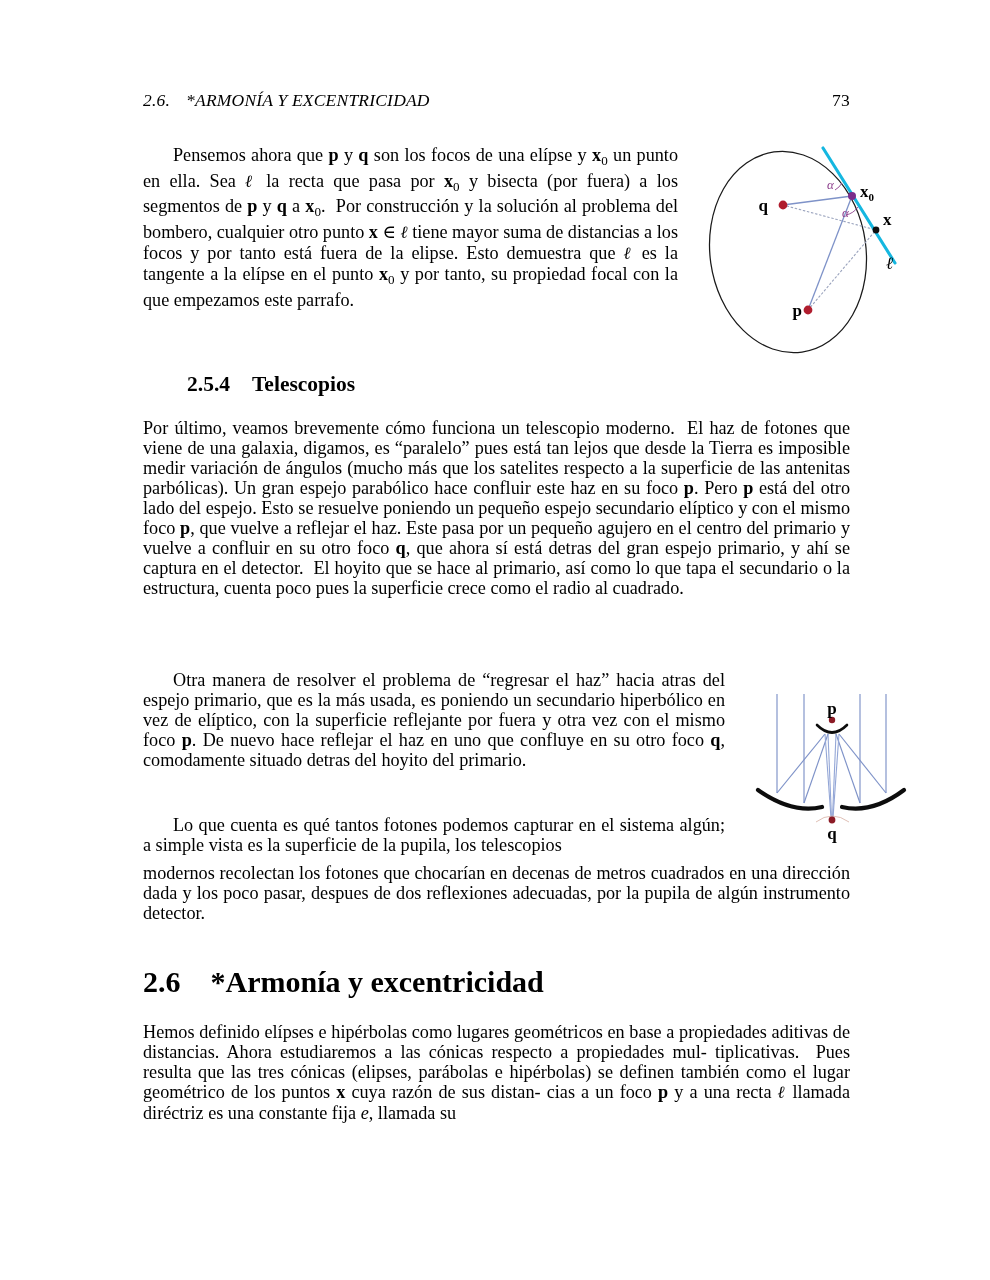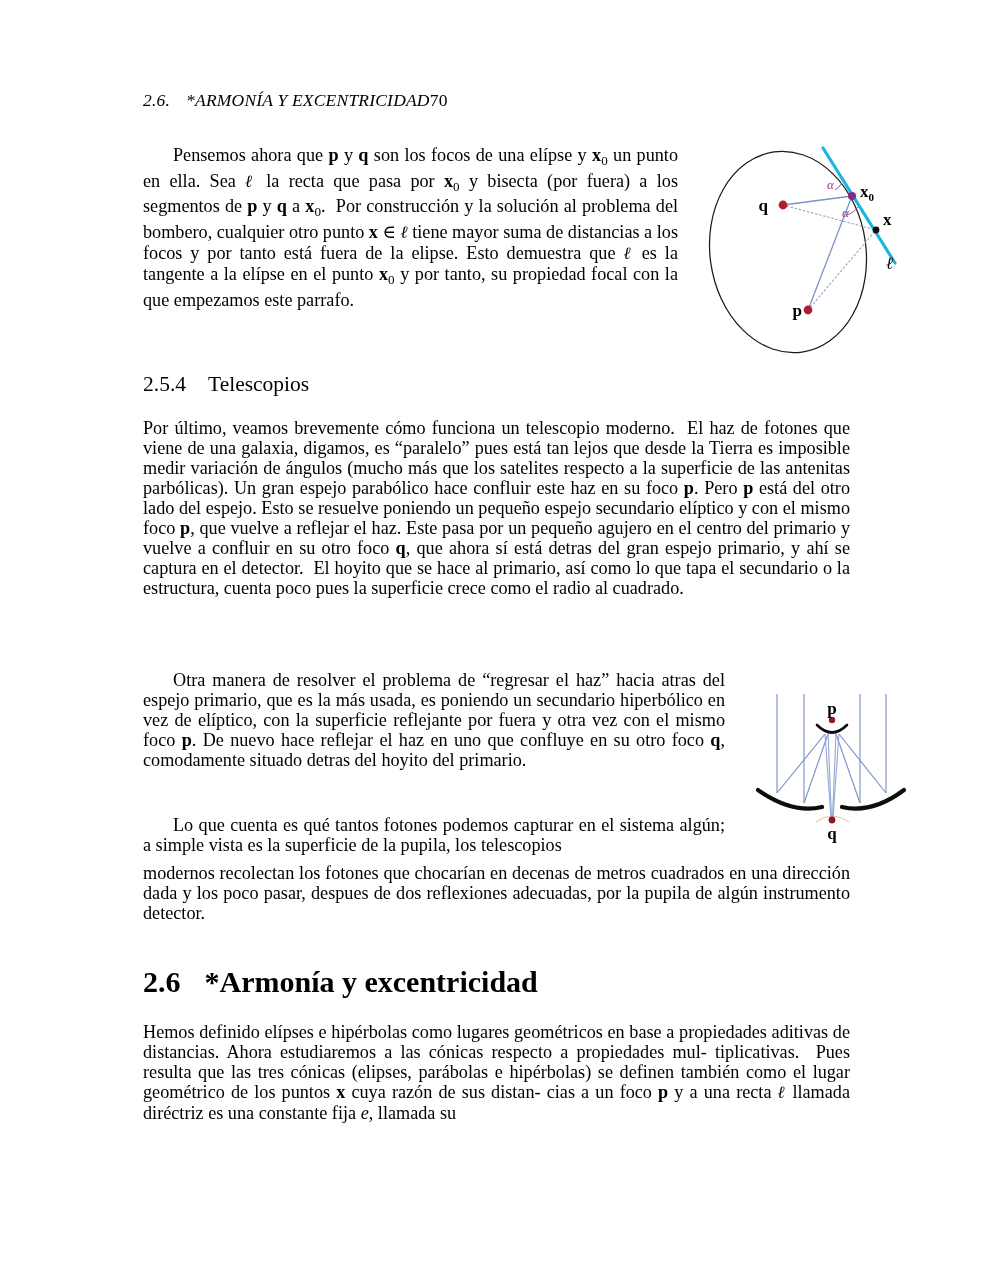--- a/index.html
+++ b/index.html
@@ -23,20 +23,21 @@
     height: 1280px;
   }
 
   
   .runhead {
     position: absolute;
     left: 143px;
     top: 90px;
     width: 707px;
     display: flex;
+    justify-content: space-between;
     align-items: baseline;
     font-style: italic;
     font-size: 17.5px;
     letter-spacing: 0.2px;
   }
   .runhead .rh-left { white-space: nowrap; }
   .runhead .rh-num { font-style: normal; font-size: 17.5px; }
   .rh-sec { margin-right: 16px; }
 
   
@@ -56,31 +57,32 @@
   .sub {
     font-size: 0.72em;
     vertical-align: -0.28em;
     font-weight: normal;
     font-style: normal;
   }
 
   
   .h-sub {
     position: absolute;
-    font-weight: normal;
+    font-weight: bold;
     font-size: 21.5px;
+    margin-left: 44px;
   }
   .h-sub .num { margin-right: 22px; }
 
   .h-sec {
     position: absolute;
     font-weight: bold;
     font-size: 30px;
   }
-  .h-sec .num { margin-right: 24px; }
+  .h-sec .num { margin-right: 30px; }
 
   
   .fig { position: absolute; }
   .fig svg { display: block; }
 
   .flbl {
     font-family: "Liberation Serif", serif;
     font-weight: bold;
     font-size: 17px;
   }
@@ -99,21 +101,21 @@
 </style>
 </head>
 <body>
 
 <div class="page">
 
   <div class="runhead">
     <span class="rh-left">
       <span class="rh-sec">2.6.</span><span>*ARMONÍA Y EXCENTRICIDAD</span>
     </span>
-    <span class="rh-num">70</span>
+    <span class="rh-num">73</span>
   </div>
 
   <div class="para indent" style="left:143px; top:145px; width:535px;">
     Pensemos ahora que <b>p</b> y <b>q</b> son los focos de una elípse y <b>x</b><span class="sub">0</span>
     un punto en ella. Sea <span class="fell">ℓ</span> la recta que pasa por <b>x</b><span class="sub">0</span> y bisecta (por
     fuera) a los segmentos de <b>p</b> y <b>q</b> a <b>x</b><span class="sub">0</span>. &nbsp;Por construcción y la
     solución al problema del bombero, cualquier otro punto <b>x</b> ∈ <span class="fell">ℓ</span>
     tiene mayor suma de distancias a los focos y por tanto está fuera
     de la elipse. Esto demuestra que <span class="fell">ℓ</span> es la tangente a la elípse en el
     punto <b>x</b><span class="sub">0</span> y por tanto, su propiedad focal con la que empezamos

